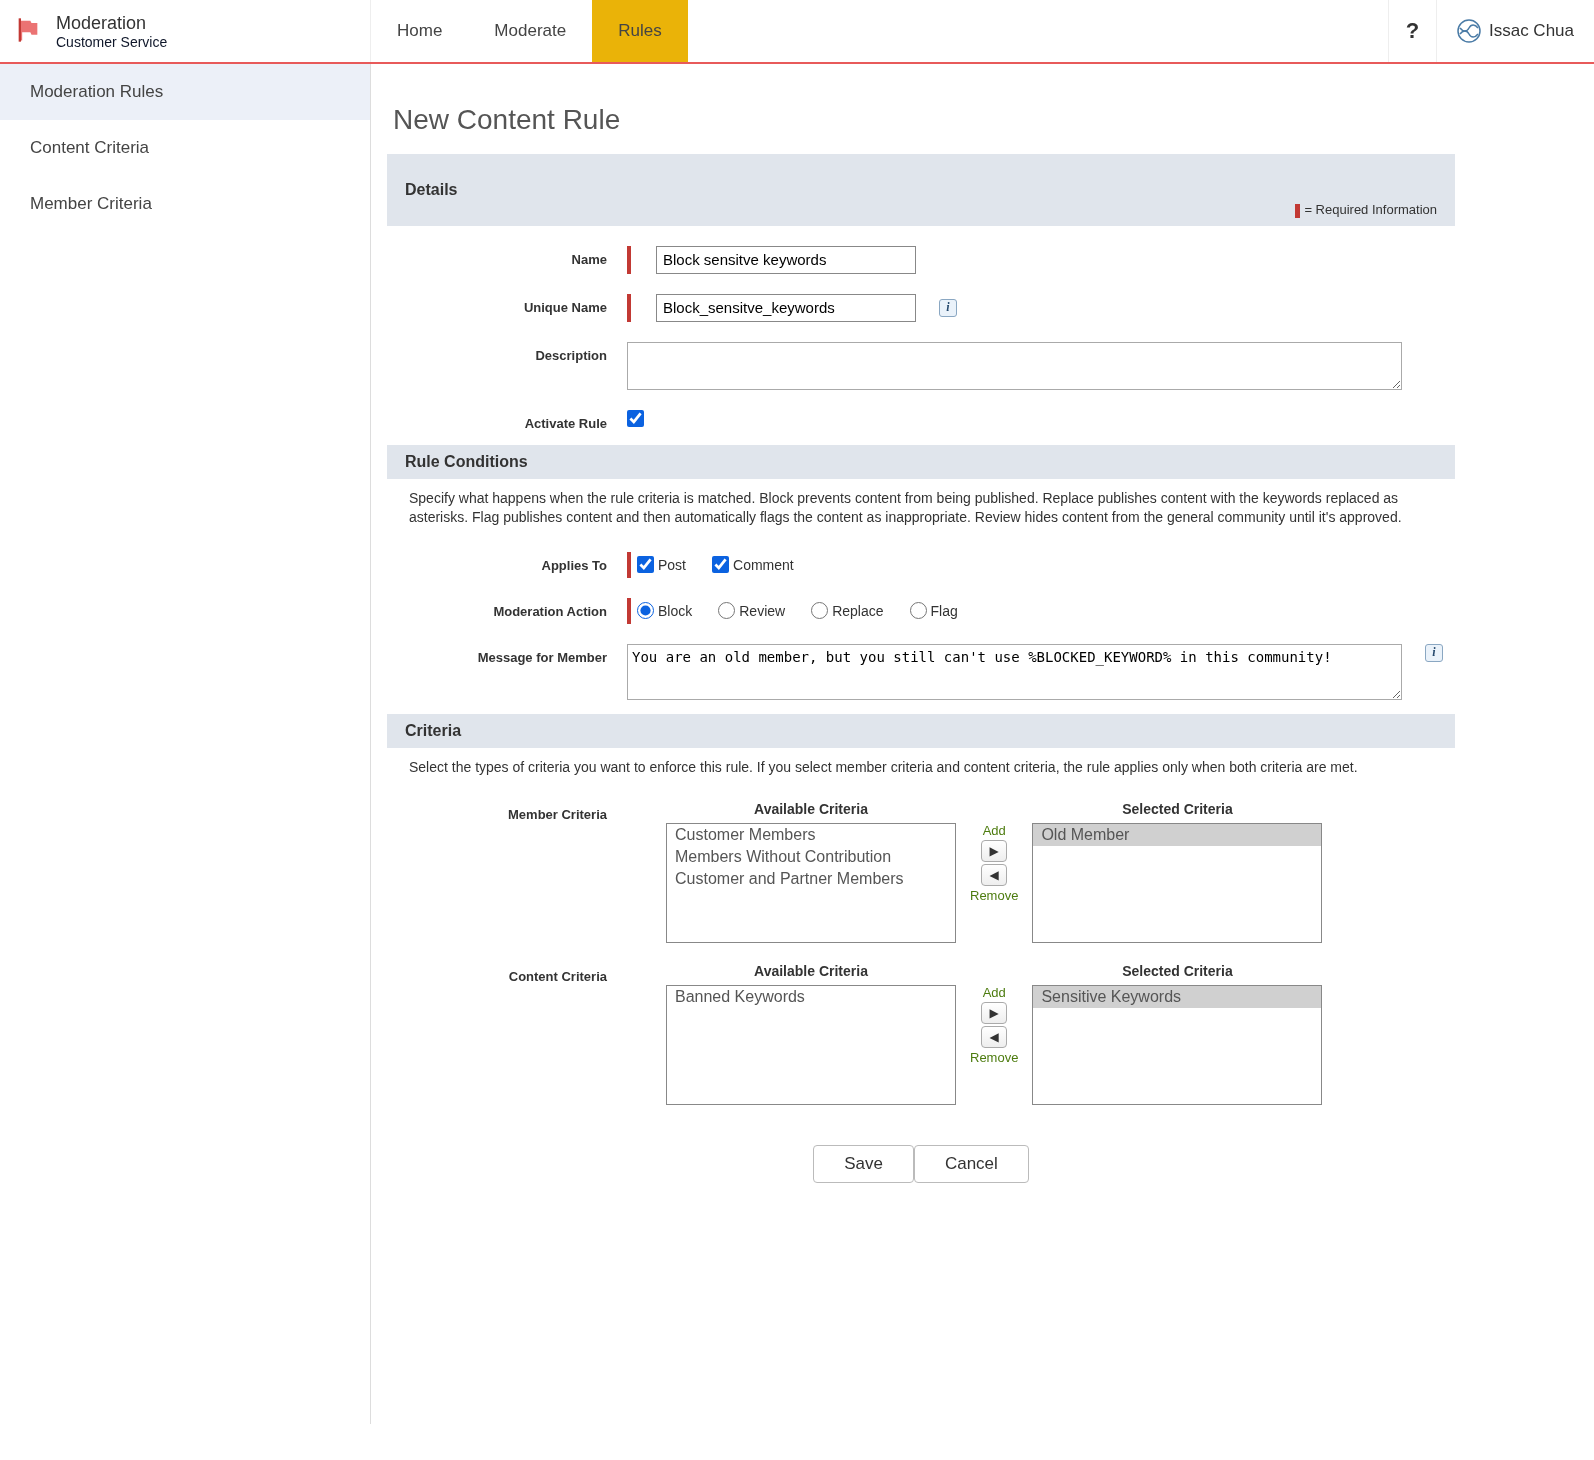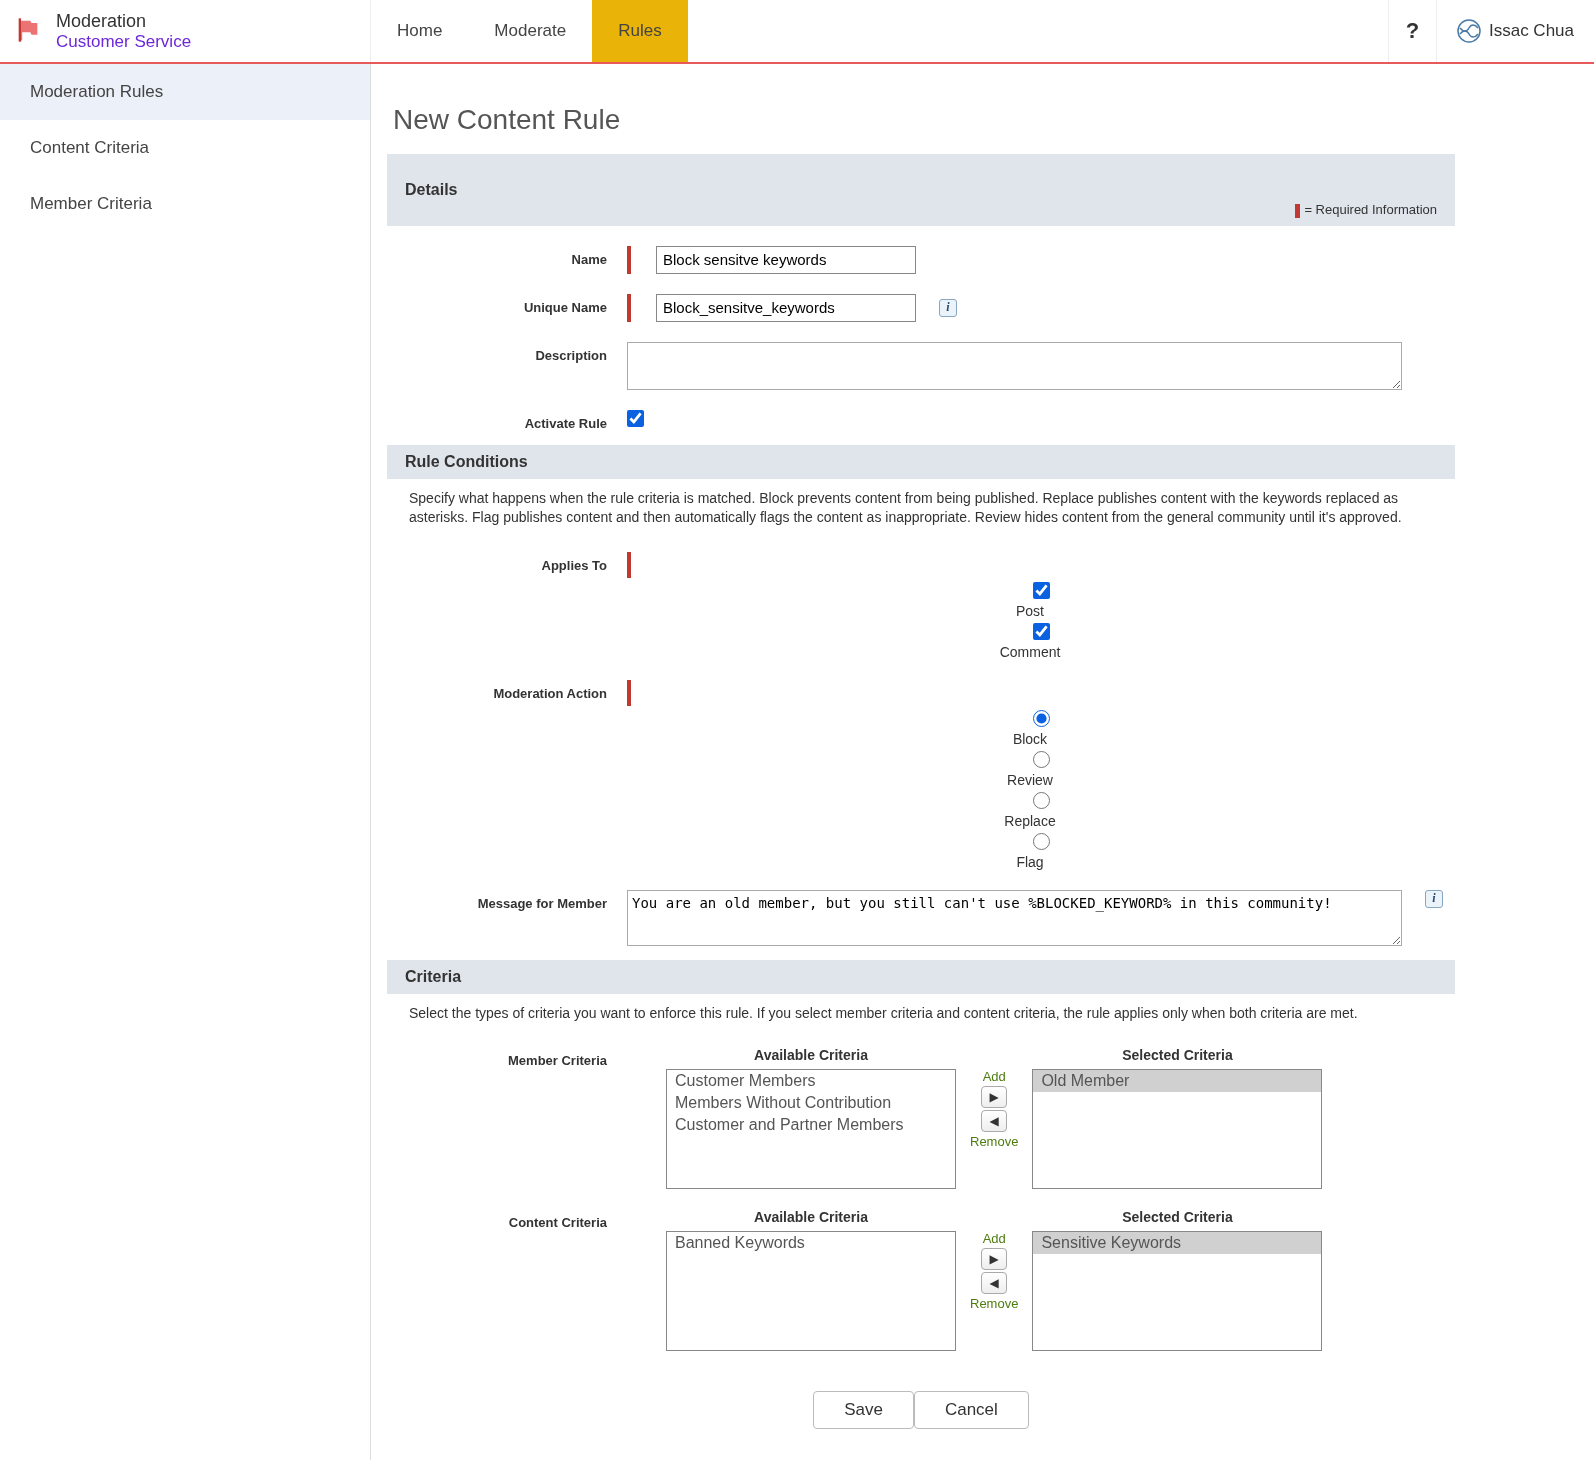--- a/index.html
+++ b/index.html
@@ -2,21 +2,21 @@
 <html><head>
 <meta charset="utf-8">
 <style>
 * { margin:0; padding:0; box-sizing:border-box; }
 body { font-family:Arial,Helvetica,sans-serif; font-size:13px; color:#333; background:#fff; width:1594px; }
 
 .hdr { display:flex; align-items:stretch; height:64px; border-bottom:2px solid #e85a5a; }
 .brand { display:flex; align-items:center; padding:0 14px; width:370px; }
 .brand-icon { margin-right:14px; }
 .brand-txt .title { font-size:18px; color:#333; font-weight:500; }
-.brand-txt .sub { font-size:17px; color:#6d28d9; }
+.brand-txt .sub { font-size:14px; color:#0f172a; }
 .topnav { display:flex; align-items:stretch; border-left:1px solid #eee; }
 .topnav-item { display:flex; align-items:center; padding:0 26px; font-size:17px; color:#444; cursor:pointer; }
 .topnav-item.active { background:#eab308; }
 .hdr-right { margin-left:auto; display:flex; align-items:stretch; }
 .help-cell { display:flex; align-items:center; justify-content:center; width:48px; border-left:1px solid #eee; font-size:22px; font-weight:bold; cursor:pointer; }
 .user-cell { display:flex; align-items:center; padding:0 20px; border-left:1px solid #eee; font-size:17px; cursor:pointer; gap:8px; }
 .user-icon svg { display:block; }
 
 
 .layout { display:flex; }
@@ -35,21 +35,21 @@
 .form-row { display:flex; align-items:flex-start; padding:6px 0; margin:8px 0; }
 .fld-label { width:240px; text-align:right; padding-right:20px; font-size:13px; font-weight:bold; color:#333; padding-top:6px; }
 .fld-body { flex:1; display:flex; align-items:center; gap:23px; }
 .req-bar { width:4px; background:#c23934; align-self:stretch; margin-right:2px; min-height:26px; }
 input[type=text].txt { height:28px; width:260px; border:1px solid #888; padding:2px 6px; font-size:15px; }
 textarea.ta-sm { width:775px; height:48px; border:1px solid #aaa; resize:both; padding:4px; font-size:14px; }
 textarea.ta-med { width:775px; height:56px; border:1px solid #aaa; resize:both; padding:4px; font-size:14px; }
 .info-icon { width:18px; height:18px; border:1px solid #8aa7c2; border-radius:3px; background:#eaf2fa; display:flex; align-items:center; justify-content:center; font-size:12px; font-weight:bold; color:#26496d; font-family:serif; font-style:italic; cursor:help; }
 
 .chk { width:17px; height:17px; accent-color:#0b62e0; cursor:pointer; }
-.inline-opts { display:flex; align-items:center; gap:4px;flex-direction:column; }
+.inline-opts { display:flex; align-items:center; gap:4px; }
 .opt-lbl { font-size:14px; color:#333; margin-right:22px; }
 input[type=radio] { width:17px; height:17px; cursor:pointer; accent-color:#0b62e0; }
 
 .desc-text { font-size:14px; color:#333; padding:10px 22px; line-height:1.4; }
 
 
 .dual { display:flex; align-items:flex-start; gap:14px;padding-left:39px; }
 .dual-col { display:flex; flex-direction:column; align-items:center; }
 .dual-title { font-size:14px; font-weight:bold; color:#333; margin-bottom:6px; }
 .listbox { width:290px; height:120px; border:1px solid #888; overflow-y:scroll; background:#fff; }

